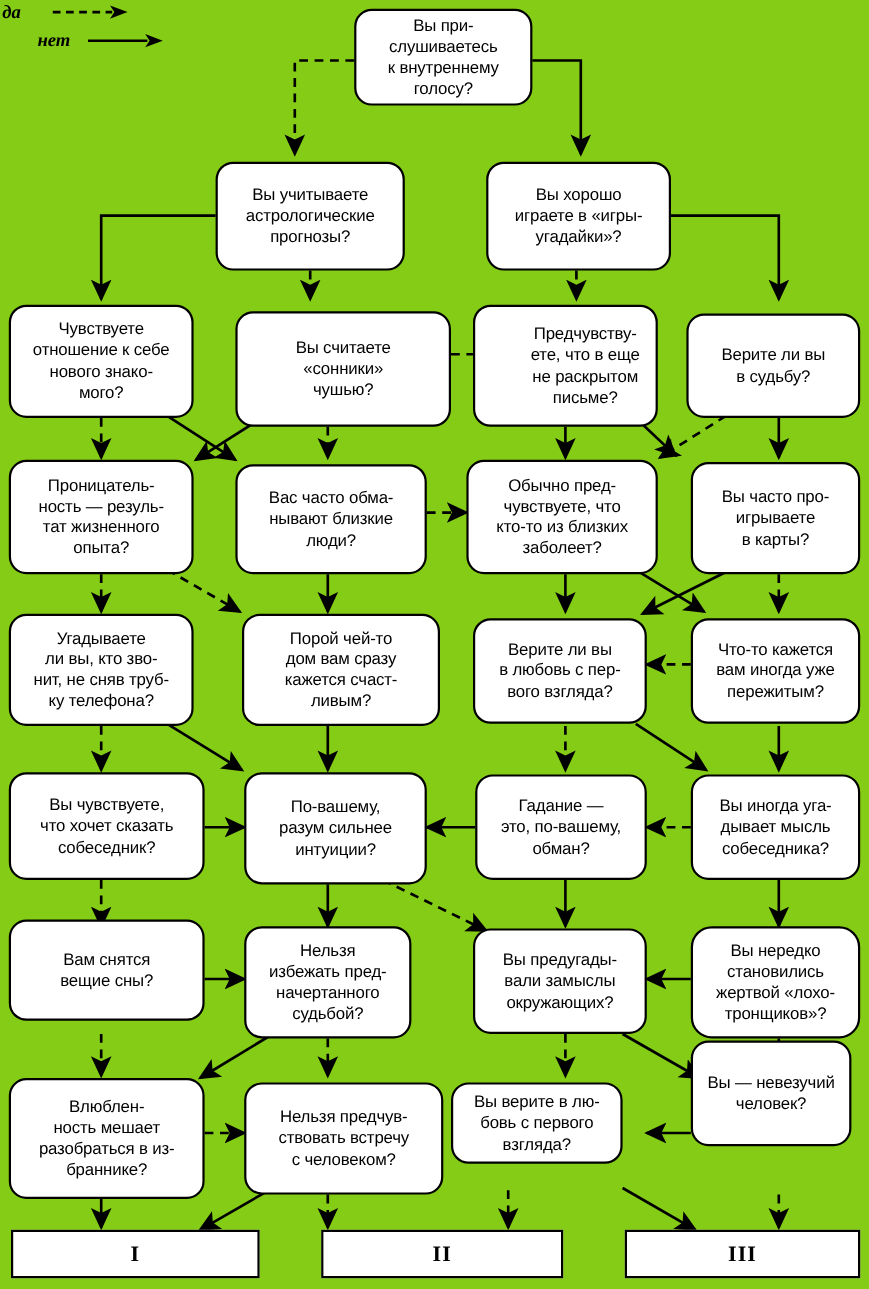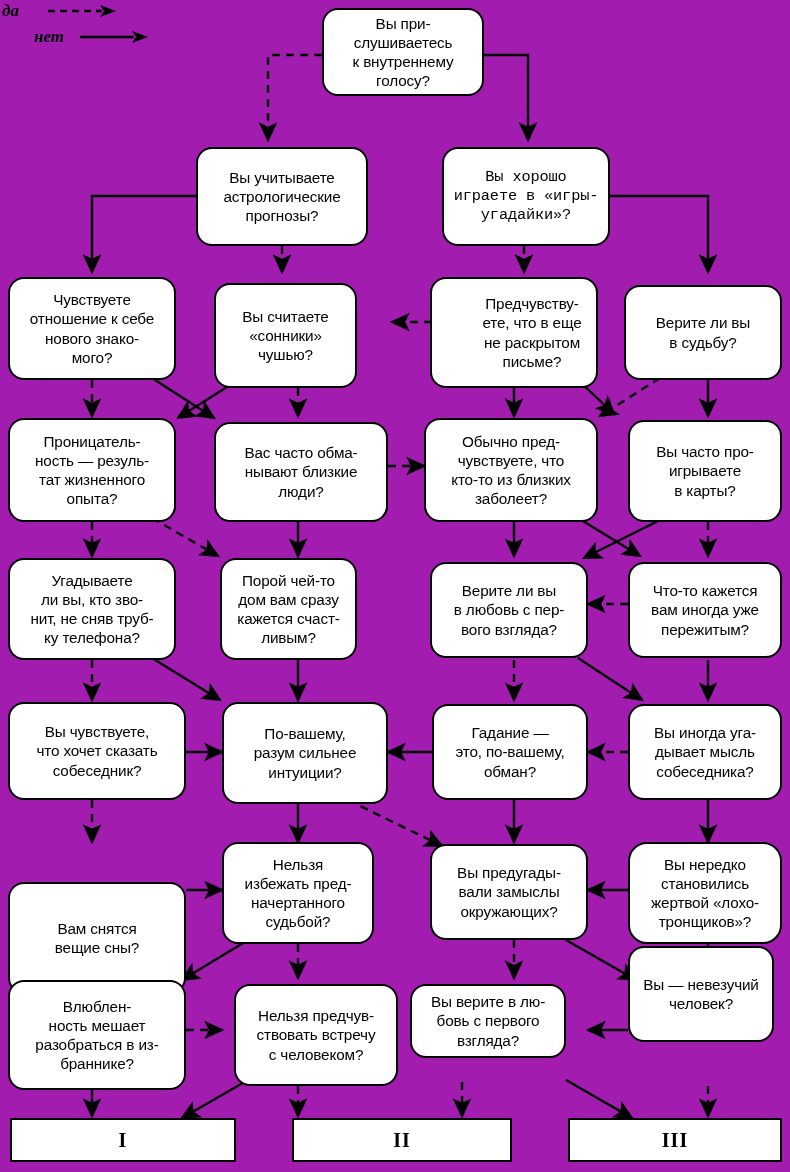--- a/index.html
+++ b/index.html
@@ -7,21 +7,21 @@
     padding: 0;
     background: #ffffff;
   }
   body {
     font-family: "Liberation Sans", sans-serif;
   }
   #chart-root {
     position: relative;
     width: 790px;
     height: 1172px;
-    background: #a21caf;
+    background: #84cc16;
     overflow: hidden;
   }
   #edges-layer {
     position: absolute;
     left: 0;
     top: 0;
     width: 790px;
     height: 1172px;
     pointer-events: none;
   }
@@ -180,29 +180,29 @@
   </div>
 
   <div class="node" style="left:322px; top:8px;  width:162px; height:88px;">Вы при-
 слушиваетесь
 к внутреннему
 голосу?</div>
 
   <div class="node" style="left:196px; top:147px; width:172px; height:99px;">Вы учитываете
 астрологические
 прогнозы?</div>
-  <div class="node" style="left:442px; top:147px; width:168px; height:99px;font-family:Liberation Mono, monospace;">Вы хорошо
+  <div class="node" style="left:442px; top:147px; width:168px; height:99px;">Вы хорошо
 играете в «игры-
 угадайки»?</div>
 
   <div class="node" style="left:8px;   top:277px; width:168px; height:103px;">Чувствуете
 отношение к себе
 нового знако-
 мого?</div>
-  <div class="node" style="left:214px; top:283px; width:143px; height:105px;">Вы считаете
+  <div class="node" style="left:214px; top:283px; width:196px; height:105px;">Вы считаете
 «сонники»
 чушью?</div>
   <div class="node" style="left:430px; top:277px; width:168px; height:111px;padding-left:40px;">Предчувству-
 ете, что в еще
 не раскрытом
 письме?</div>
   <div class="node" style="left:624px; top:285px; width:158px; height:95px;">Верите ли вы
 в судьбу?</div>
 
   <div class="node" style="left:8px;   top:418px; width:168px; height:104px;">Проницатель-
@@ -217,21 +217,21 @@
 кто-то из близких
 заболеет?</div>
   <div class="node" style="left:628px; top:420px; width:154px; height:102px;">Вы часто про-
 игрываете
 в карты?</div>
 
   <div class="node" style="left:8px;   top:558px; width:168px; height:102px;">Угадываете
 ли вы, кто зво-
 нит, не сняв труб-
 ку телефона?</div>
-  <div class="node" style="left:220px; top:558px; width:137px; height:102px;">Порой чей-то
+  <div class="node" style="left:220px; top:558px; width:180px; height:102px;">Порой чей-то
 дом вам сразу
 кажется счаст-
 ливым?</div>
   <div class="node" style="left:430px; top:562px; width:158px; height:96px;">Верите ли вы
 в любовь с пер-
 вого взгляда?</div>
   <div class="node" style="left:628px; top:562px; width:154px; height:96px;">Что-то кажется
 вам иногда уже
 пережитым?</div>
 
@@ -241,39 +241,39 @@
   <div class="node" style="left:222px; top:702px; width:166px; height:102px;">По-вашему,
 разум сильнее
 интуиции?</div>
   <div class="node" style="left:432px; top:704px; width:156px; height:96px;">Гадание —
 это, по-вашему,
 обман?</div>
   <div class="node" style="left:628px; top:704px; width:154px; height:96px;">Вы иногда уга-
 дывает мысль
 собеседника?</div>
 
-  <div class="node" style="left:8px;   top:882px; width:178px; height:112px;">Вам снятся
+  <div class="node" style="left:8px;   top:836px; width:178px; height:92px;">Вам снятся
 вещие сны?</div>
   <div class="node" style="left:222px; top:842px; width:152px; height:102px;">Нельзя
 избежать пред-
 начертанного
 судьбой?</div>
   <div class="node" style="left:430px; top:844px; width:158px; height:96px;">Вы предугады-
 вали замыслы
 окружающих?</div>
   <div class="node" style="left:628px; top:842px; width:154px; height:102px;border-radius:19px;">Вы нередко
 становились
 жертвой «лохо-
 тронщиков»?</div>
 
   <div class="node" style="left:8px;   top:980px; width:178px; height:110px;">Влюблен-
 ность мешает
 разобраться в из-
 браннике?</div>
-  <div class="node" style="left:234px; top:984px; width:164px; height:102px;">Нельзя предчув-
+  <div class="node" style="left:222px; top:984px; width:181px; height:102px;">Нельзя предчув-
 ствовать встречу
 с человеком?</div>
   <div class="node" style="left:410px; top:984px; width:156px; height:74px;">Вы верите в лю-
 бовь с первого
 взгляда?</div>
   <div class="node" style="left:628px; top:946px; width:146px; height:96px;">Вы — невезучий
 человек?</div>
 
   <div class="result-node" style="left:10px;  top:1118px; width:226px; height:44px;">I</div>
   <div class="result-node" style="left:292px; top:1118px; width:220px; height:44px;">II</div>

